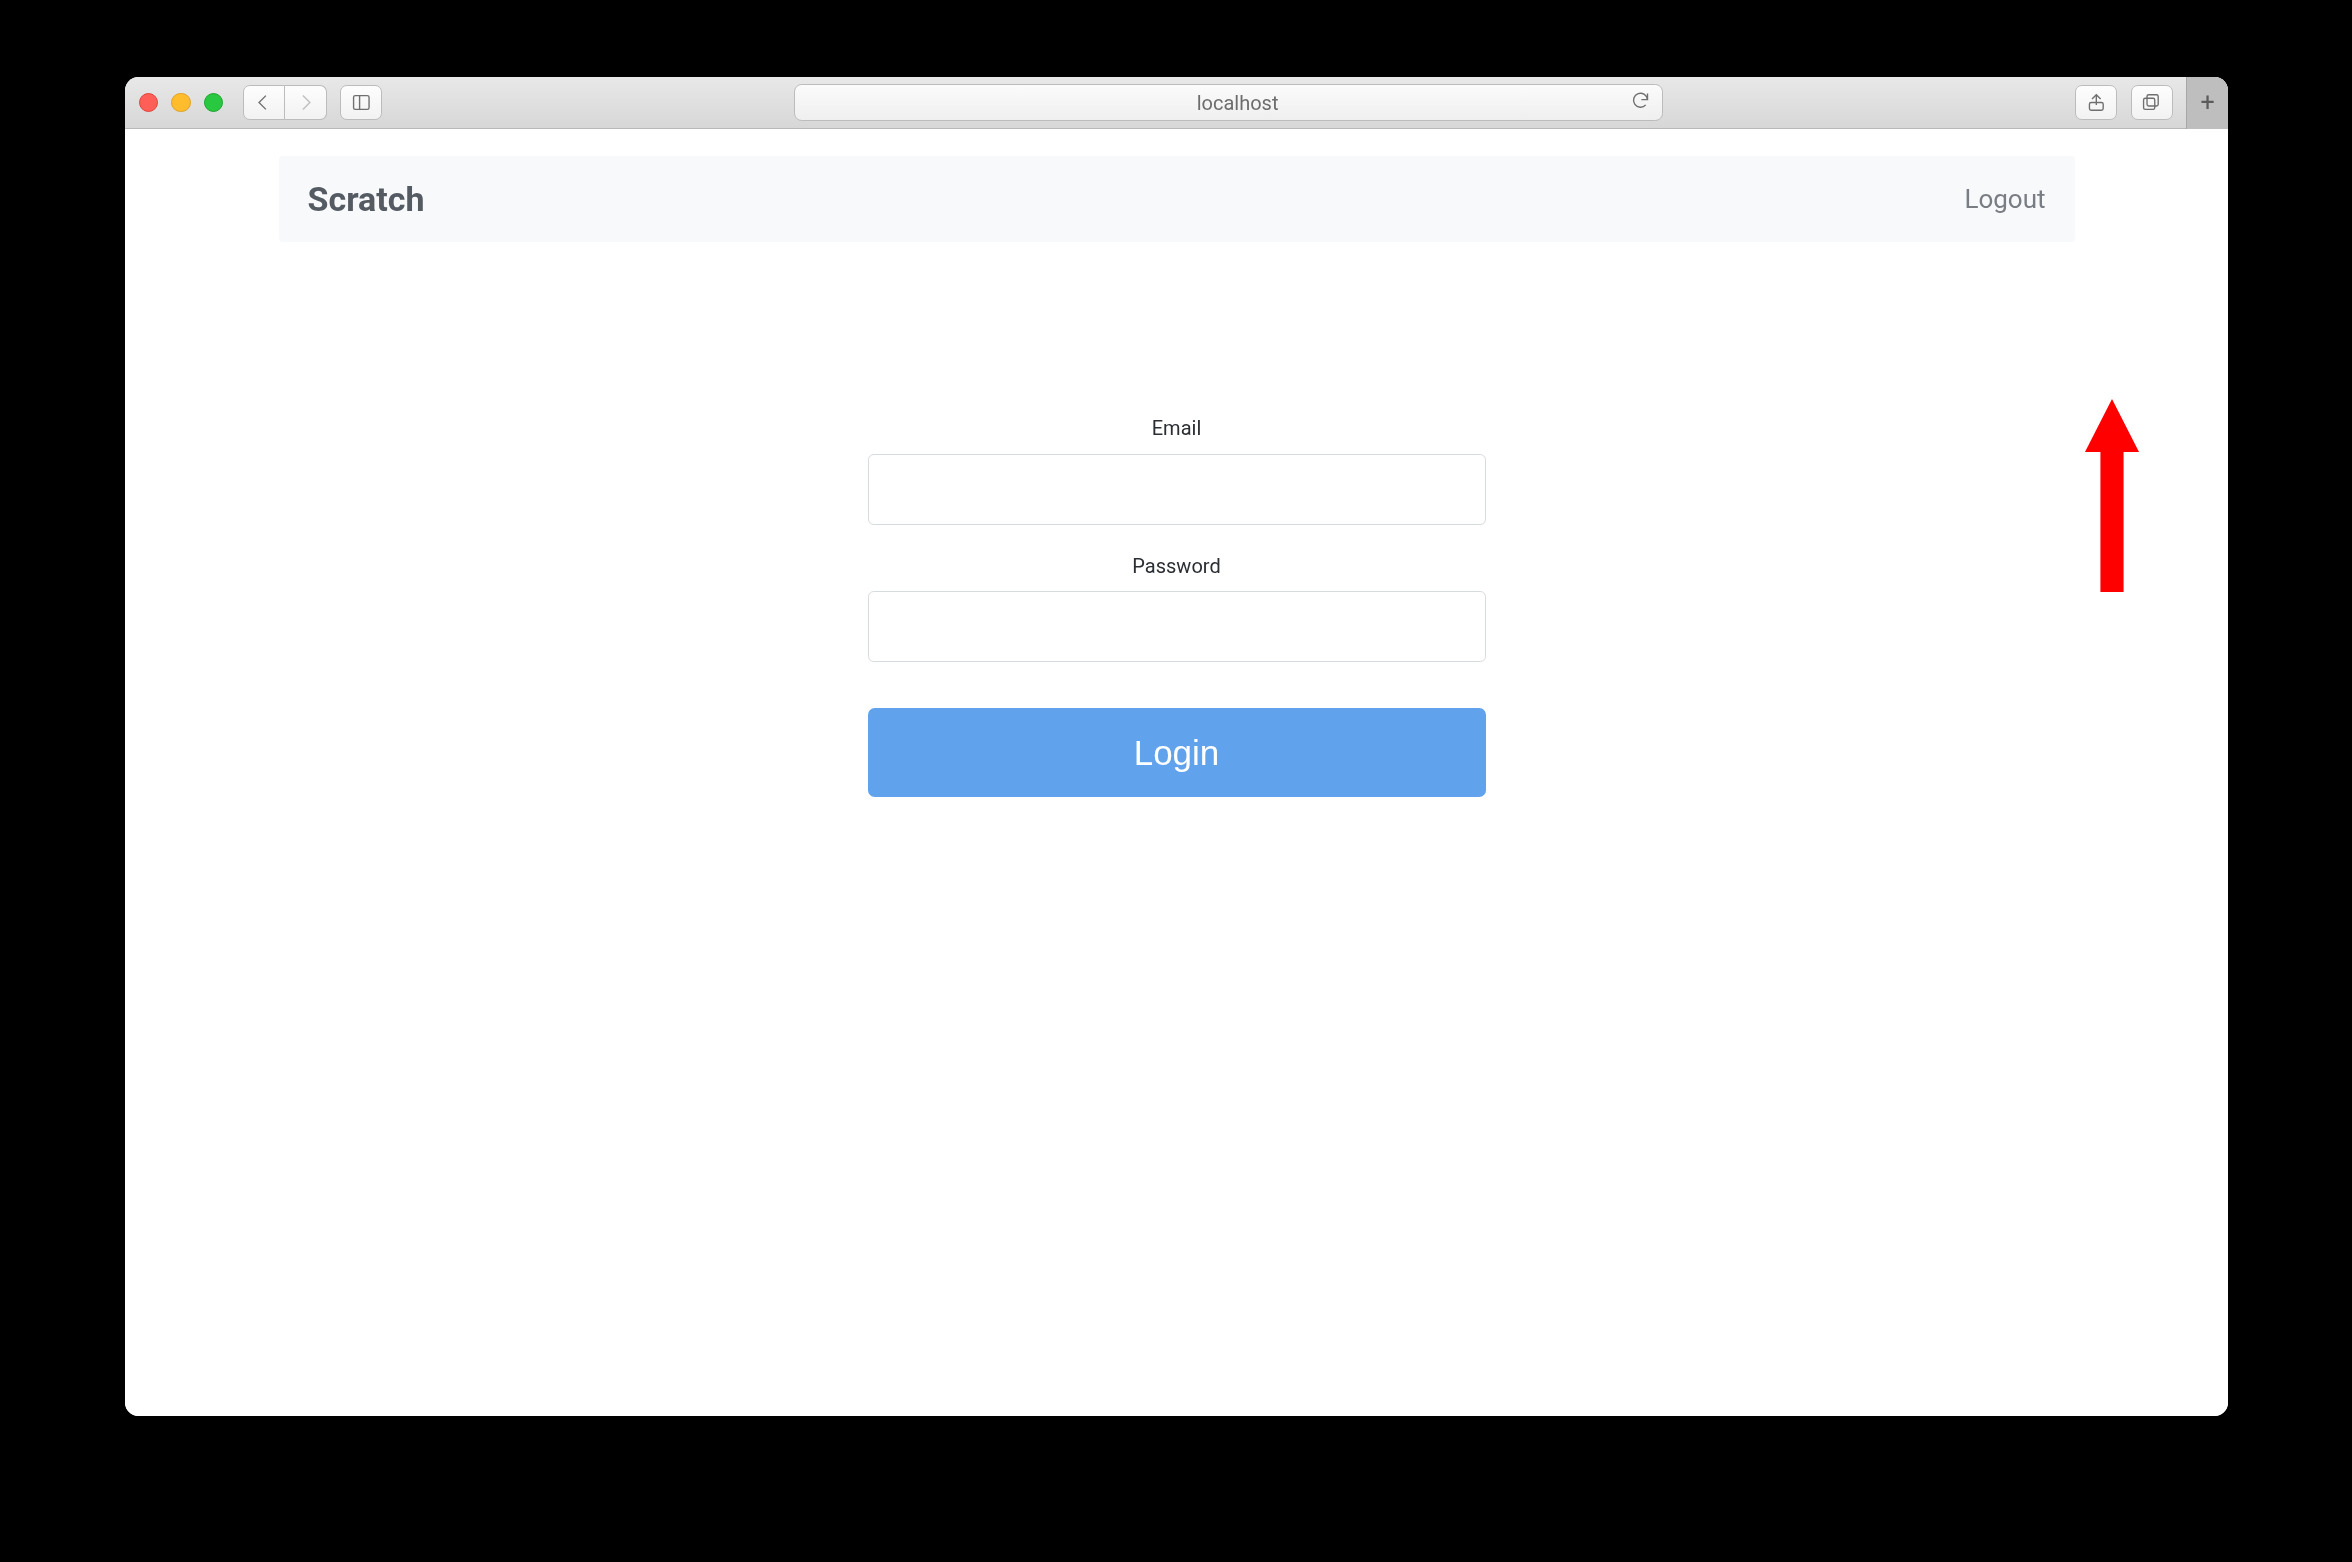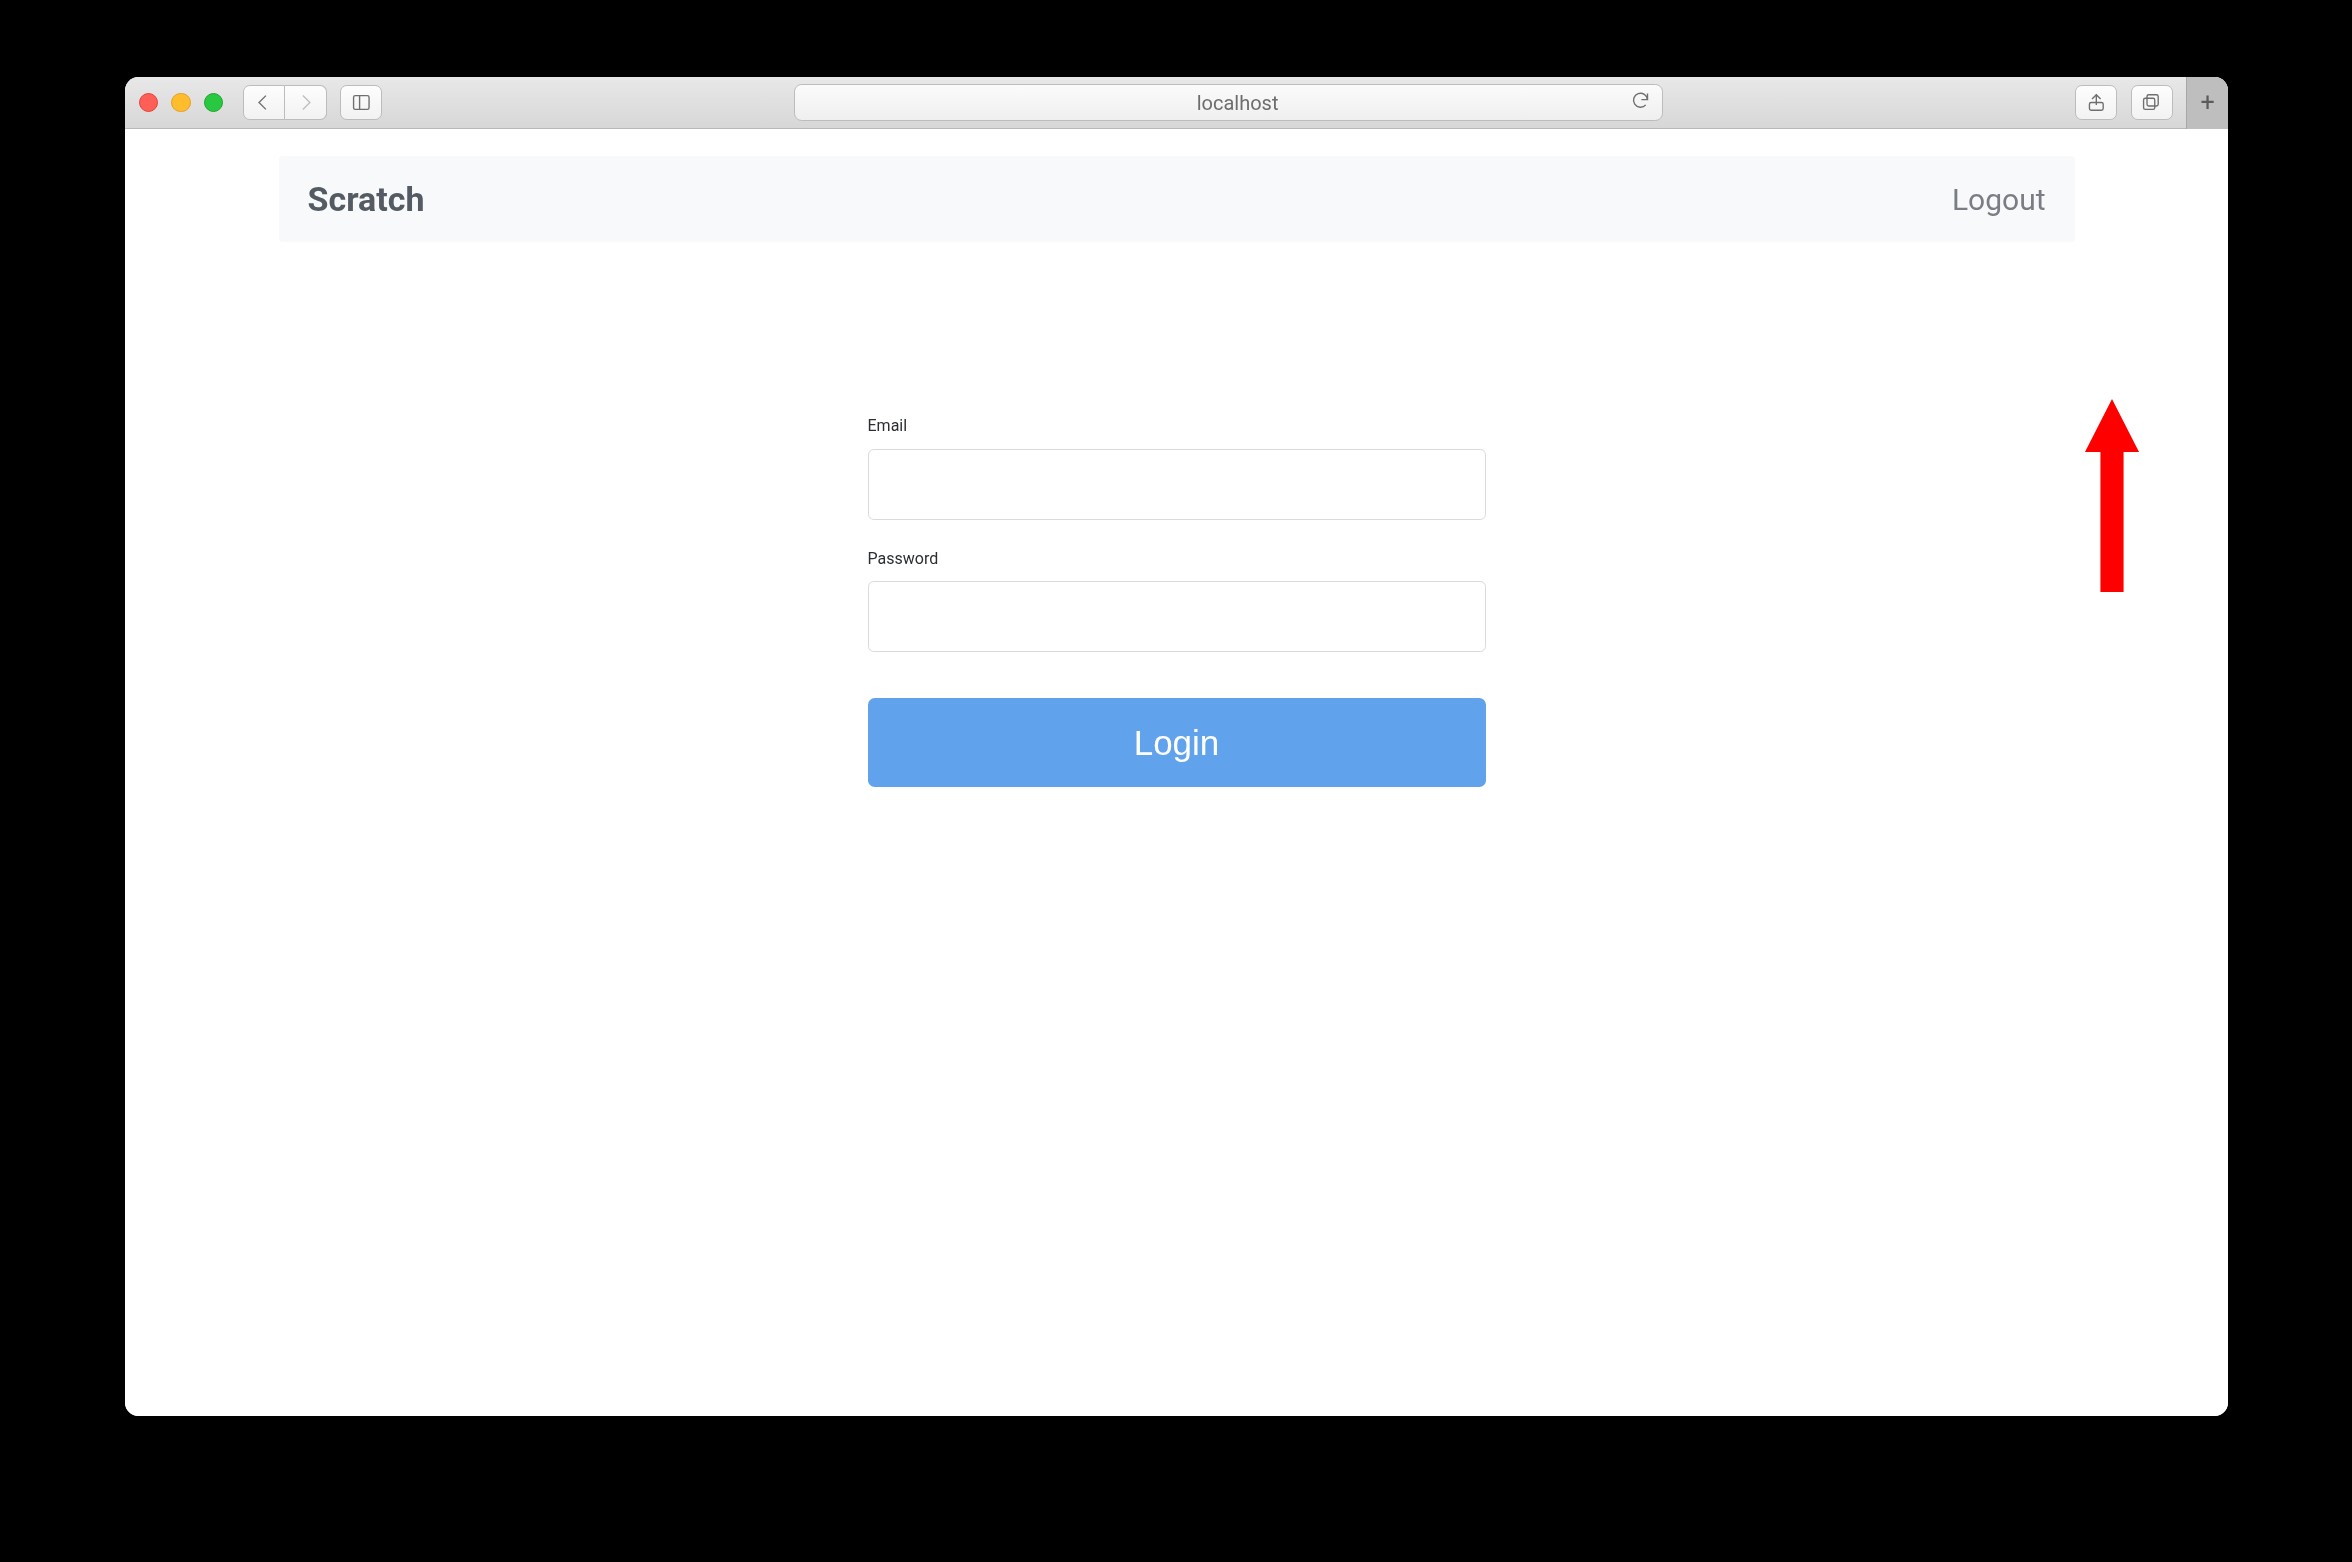--- a/index.html
+++ b/index.html
@@ -92,31 +92,32 @@
     margin-top:27px;
     padding:23px 29px;
     display:flex;
     align-items:center;
     justify-content:space-between;
   }
   .brand {
     font-size:34px; font-weight:700; color:#555b62;
   }
   .navlink {
-    font-size:30px; color:#7a7e84; cursor:pointer;
+    font-size:26px; color:#7a7e84; cursor:pointer;
   }
   .form-area {
     width:618px; margin:174px auto 0 auto;
   }
   .form-group { margin-bottom:29px; }
   .form-label {
     display:block;
-    font-size:16px;
+    font-size:20px;
     color:#2b2f33;
     margin-bottom:13.5px;
+    text-align:center;
   }
   .form-control {
     width:100%;
     height:71px;
     border:1px solid #d7dbdf;
     border-radius:5.8px;
     background:#fff;
     font-size:25px;
     padding:0 17.4px;
   }

